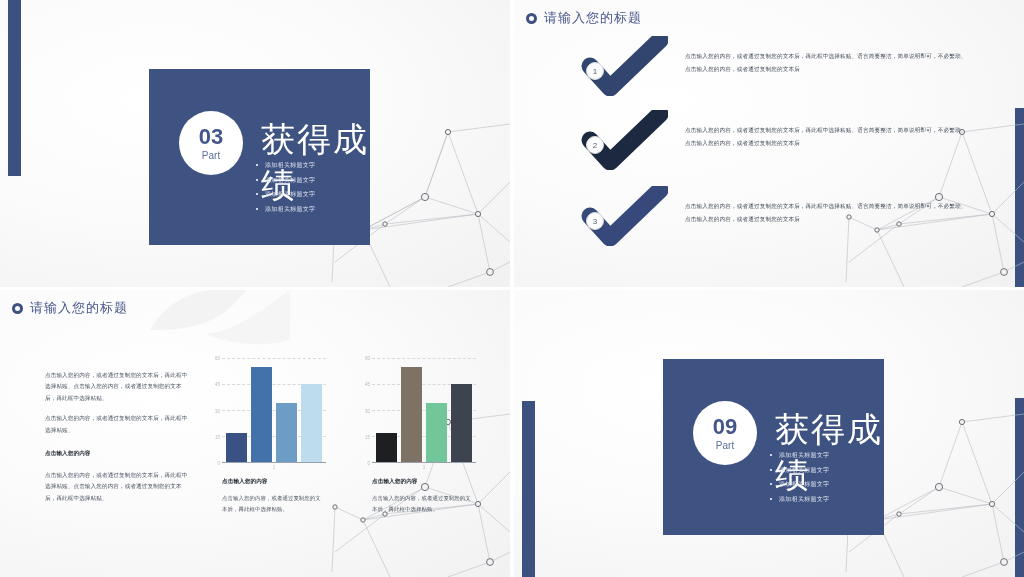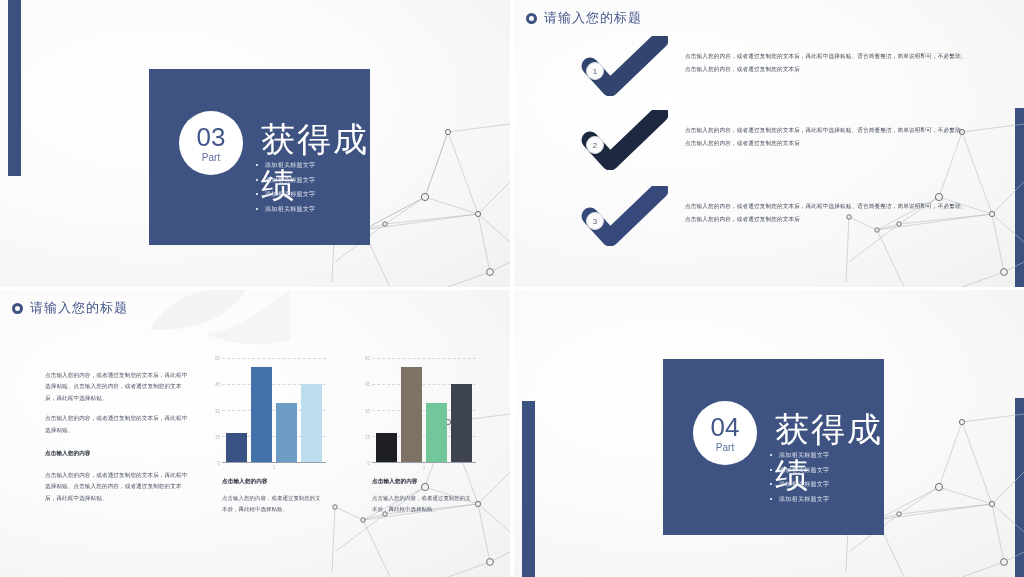--- a/index.html
+++ b/index.html
@@ -59,22 +59,22 @@
     position: absolute;
     left: 30px; top: 42px;
     width: 64px; height: 64px;
     border-radius: 50%;
     background: #ffffff;
     display: flex; flex-direction: column;
     align-items: center; justify-content: center;
     line-height: 1;
   }
   .sec-num {
-    font-size: 26px; color: #44578a; letter-spacing: 0px;
-    font-weight: 400;
+    font-size: 22px; color: #44578a; letter-spacing: 0px;
+    font-weight: 700;
   }
   .sec-part { font-size: 10px; color: #5c6f9e; margin-top: 3px; }
   .sec-title {
     position: absolute; left: 104px; top: 48px;
     font-size: 34px; color: #ffffff; letter-spacing: 2px;
     font-weight: 400;
     margin-left: 8px;
   }
   .sec-bullets {
     position: absolute; left: 107px; top: 92px;
@@ -360,21 +360,21 @@
         <circle cx="148" cy="92" r="2.6"></circle>
         <circle cx="33" cy="108" r="2.2"></circle>
         <circle cx="55" cy="102" r="2.2"></circle>
         <circle cx="5" cy="95" r="2.2"></circle>
         <circle cx="160" cy="150" r="3.4"></circle>
       </g>
     </svg>
 
     <div class="sec-box">
       <div class="sec-circle">
-        <div class="sec-num">04</div>
+        <div class="sec-num">09</div>
         <div class="sec-part">Part</div>
       </div>
       <div class="sec-title">获得成绩</div>
       <ul class="sec-bullets">
         <li>添加相关标题文字</li>
         <li>添加相关标题文字</li>
         <li>添加相关标题文字</li>
         <li>添加相关标题文字</li>
       </ul>
     </div>

